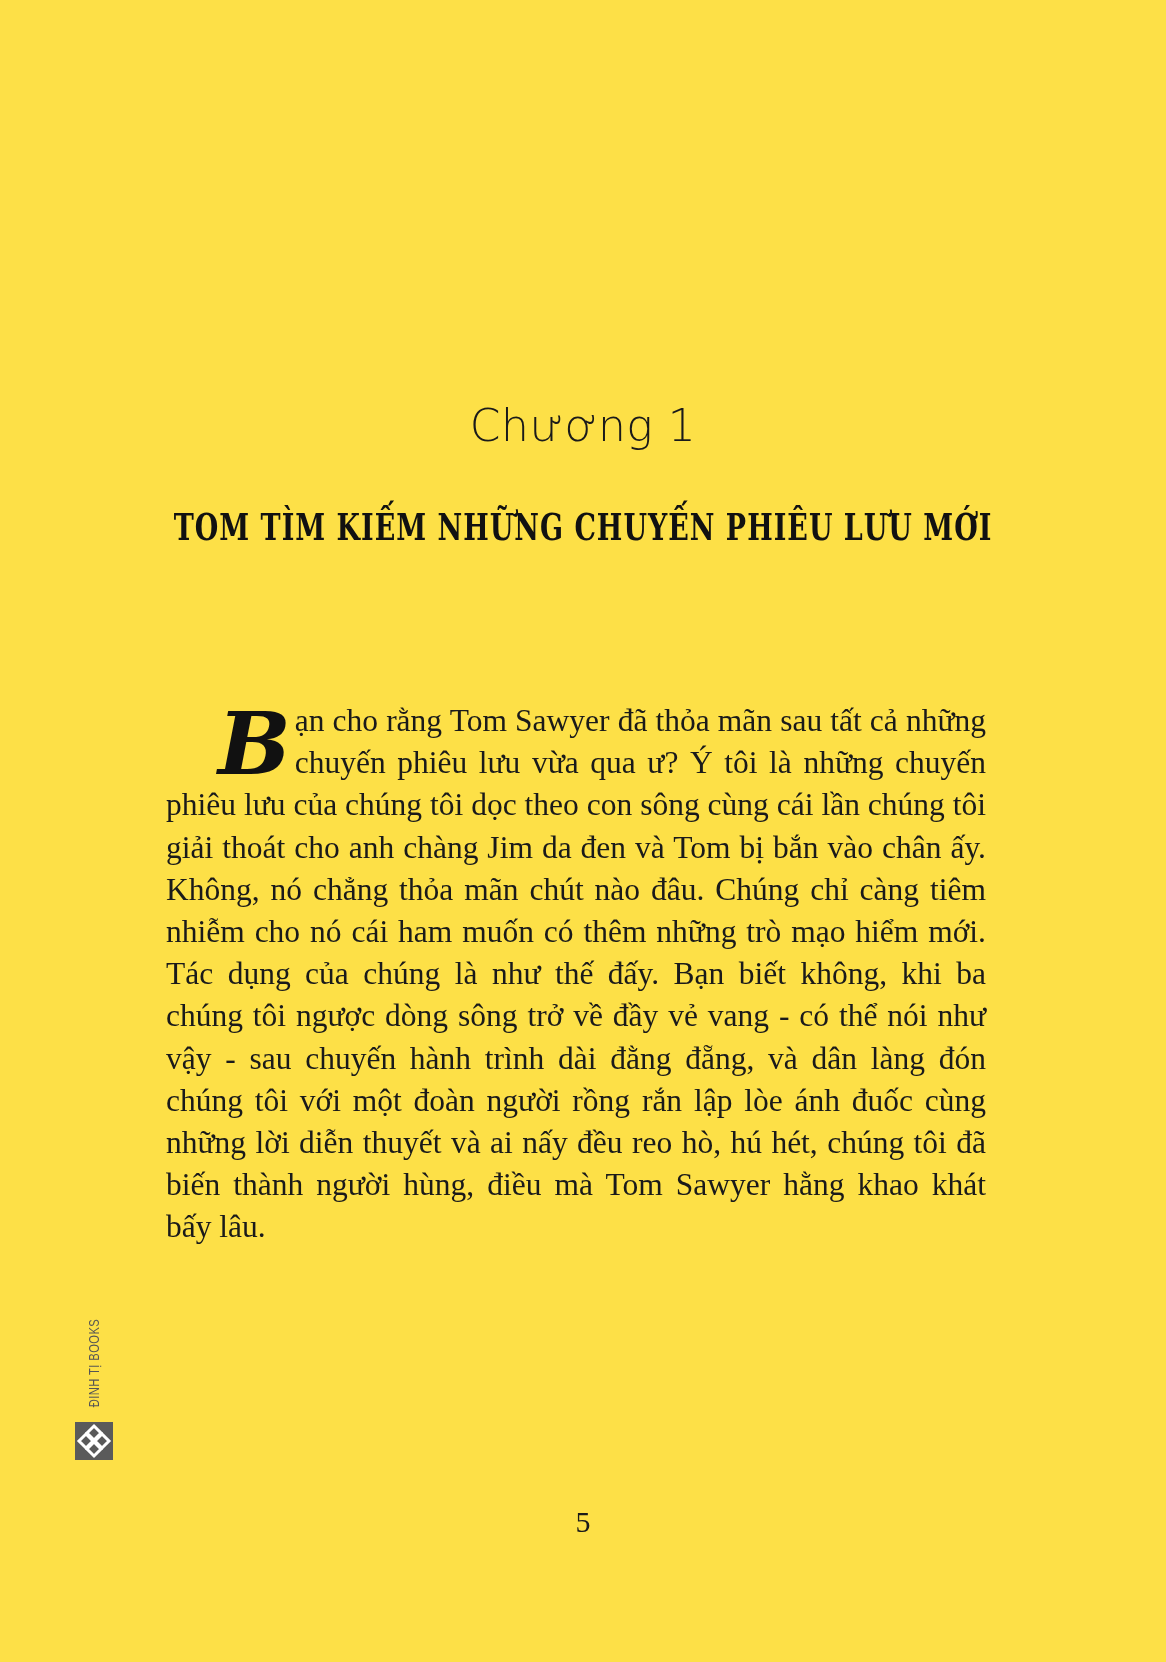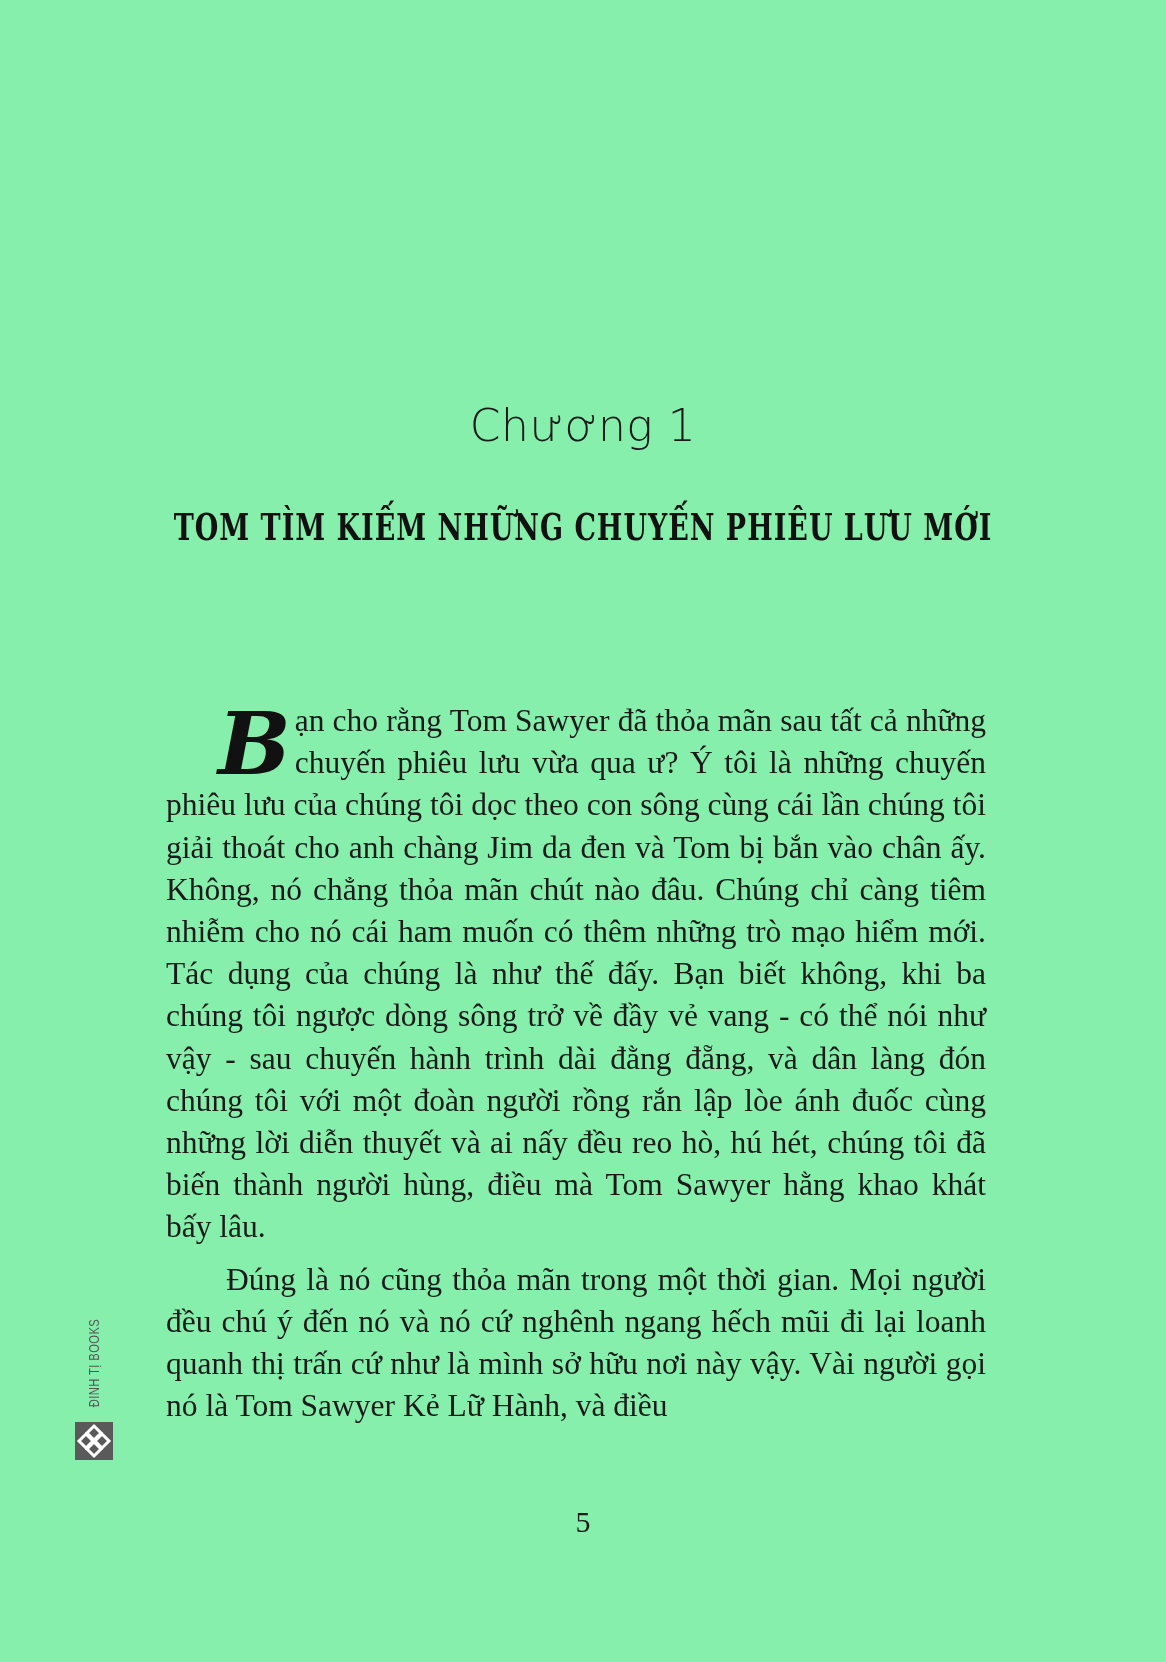--- a/index.html
+++ b/index.html
@@ -12,21 +12,21 @@
     height: 1662px;
     position: relative;
     overflow: hidden;
     color: #1a1a1a;
   }
   .page {
     position: absolute;
     left: 0; top: 0;
     width: 1166px;
     height: 1662px;
-    background: #86efac;
+    background: #fde047;
   }
   .chapter-number {
     position: absolute;
     top: 400px;
     left: 0;
     width: 1166px;
     text-align: center;
     font-family: "DejaVu Sans", sans-serif;
     font-weight: 300;
     font-size: 44px;
@@ -135,21 +135,20 @@
 <body>
 
 <div class="page">
 
   <div class="chapter-number">Chương 1</div>
 
   <div class="chapter-title">TOM TÌM KIẾM NHỮNG CHUYẾN PHIÊU LƯU MỚI</div>
 
   <div class="body-text">
     <p class="para first"><span class="drop-cap">B</span><span>ạn cho rằng Tom Sawyer đã thỏa mãn sau tất cả những chuyến phiêu lưu vừa qua ư? Ý tôi là những chuyến phiêu lưu của chúng tôi dọc theo con sông cùng cái lần chúng tôi giải thoát cho anh chàng Jim da đen và Tom bị bắn vào chân ấy. Không, nó chẳng thỏa mãn chút nào đâu. Chúng chỉ càng tiêm nhiễm cho nó cái ham muốn có thêm những trò mạo hiểm mới. Tác dụng của chúng là như thế đấy. Bạn biết không, khi ba chúng tôi ngược dòng sông trở về đầy vẻ vang - có thể nói như vậy - sau chuyến hành trình dài đằng đẵng, và dân làng đón chúng tôi với một đoàn người rồng rắn lập lòe ánh đuốc cùng những lời diễn thuyết và ai nấy đều reo hò, hú hét, chúng tôi đã biến thành người hùng, điều mà Tom Sawyer hằng khao khát bấy lâu.</span></p>
-    <p class="para">Đúng là nó cũng thỏa mãn trong một thời gian. Mọi người đều chú ý đến nó và nó cứ nghênh ngang hếch mũi đi lại loanh quanh thị trấn cứ như là mình sở hữu nơi này vậy. Vài người gọi nó là Tom Sawyer Kẻ Lữ Hành, và điều</p>
   </div>
 
   <div class="publisher-mark">
     <div class="publisher-name">
       <span>ĐINH TỊ BOOKS</span>
     </div>
     <div class="publisher-logo">
       <svg viewBox="0 0 38 38" xmlns="http://www.w3.org/2000/svg">
         <g fill="none" stroke="#ffffff" stroke-width="3">
           <polygon points="19,4 26,11 19,18 12,11"></polygon>

